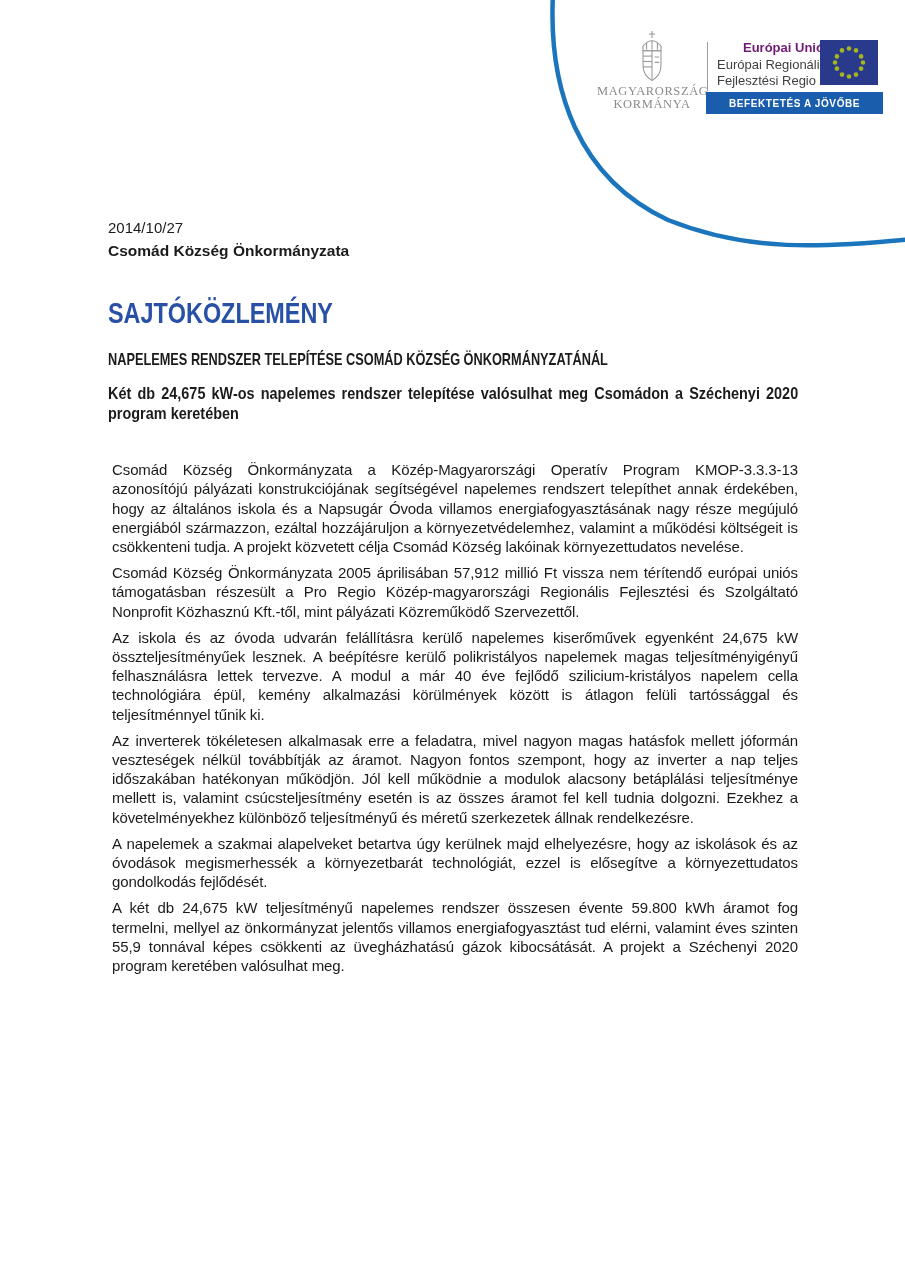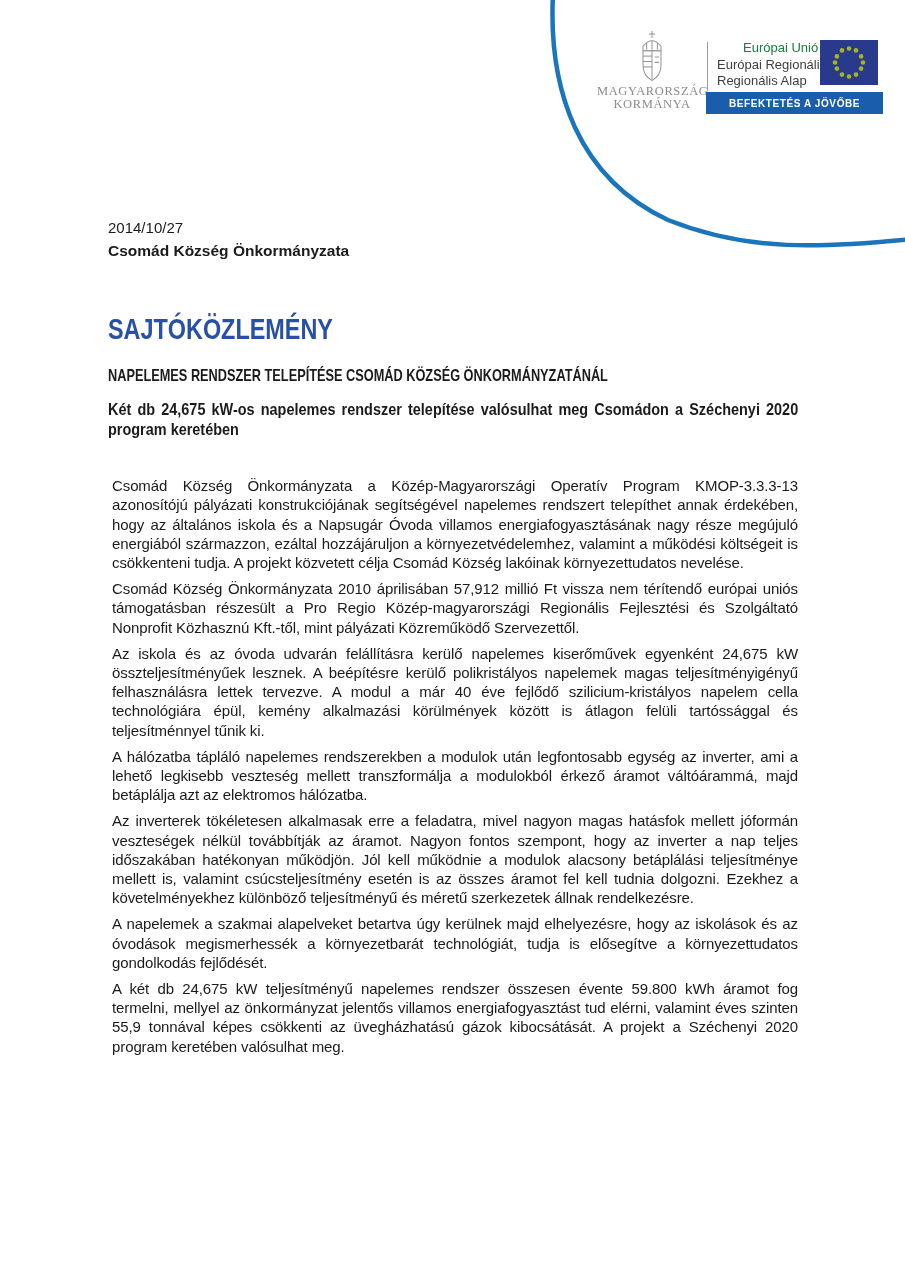--- a/index.html
+++ b/index.html
@@ -15,35 +15,35 @@
   
   .arc-svg{position:absolute;left:0;top:0;width:905px;height:270px;pointer-events:none;}
   
   .gov-logo{position:absolute;left:597px;top:30px;width:110px;text-align:center;}
   .gov-logo svg{display:block;margin:0 auto;width:40px;height:54px;}
   .gov-text{margin-top:1px;font-family:"Liberation Serif",serif;color:var(--logo-gray);
     font-size:12.5px;line-height:12.5px;letter-spacing:0.6px;}
   
   .eu-sep{position:absolute;left:707px;top:42px;height:49px;border-left:1.5px solid #9B9B9E;}
   .eu-text{position:absolute;left:717px;top:40px;font-size:13px;line-height:16.5px;color:#3F3F42;}
-  .eu-text .b{font-weight:normal;color:#15803d;padding-left:26px;}
+  .eu-text .b{font-weight:bold;color:#701a75;padding-left:26px;}
   .eu-flag{position:absolute;left:820px;top:40px;width:58px;height:45px;}
   .banner{position:absolute;left:706px;top:92px;width:177px;height:22px;
     background:var(--banner-blue);color:#fff;font-weight:bold;font-size:10px;
     letter-spacing:0.6px;display:flex;align-items:center;justify-content:center;}
   
   .szechenyi{position:absolute;top:146px;right:21px;display:flex;align-items:flex-start;}
   .sz-name{font-size:30px;font-weight:bold;color:var(--szechenyi-gray);letter-spacing:0.5px;
     margin-top:8px;transform:scaleX(0.62);transform-origin:right center;white-space:nowrap;}
   .pin-svg{width:62px;height:76px;display:block;}
   
   .doc{position:absolute;left:108px;top:195px;width:690px;}
   .date{font-size:15px;line-height:18px;margin-top:24px;}
   .org{font-size:15.5px;font-weight:bold;line-height:19px;margin-top:4px;}
-  .title{margin-top:52px;font-size:30px;line-height:34px;font-weight:bold;color:var(--title-blue);}
+  .title{margin-top:36px;font-size:30px;line-height:34px;font-weight:bold;color:var(--title-blue);}
   .title span{display:inline-block;transform:scaleX(0.78);transform-origin:left center;white-space:nowrap;}
   .headline{margin-top:8px;font-size:17px;line-height:20px;font-weight:bold;}
   .headline span{display:inline-block;transform:scaleX(0.75);transform-origin:left center;white-space:nowrap;}
   .lead{margin-top:10px;width:812px;transform:scaleX(0.85);transform-origin:left top;
     font-size:17px;font-weight:bold;line-height:19.5px;text-align:justify;}
   .bodytext{margin-top:37px;}
   .bodytext p{margin:0 0 7px 4px;font-size:15px;line-height:19.2px;
     letter-spacing:-0.1px;text-align:justify;}
 </style>
 </head>
@@ -75,21 +75,21 @@
     <div class="gov-text">
       <div>MAGYARORSZÁG</div>
       <div>KORMÁNYA</div>
     </div>
   </div>
 
   <div class="eu-sep"></div>
   <div class="eu-text">
     <div class="b">Európai Unió</div>
     <div>Európai Regionális</div>
-    <div>Regionális Alap</div>
+    <div>Fejlesztési Regio</div>
   </div>
   <svg class="eu-flag" viewBox="0 0 58 45" aria-hidden="true">
     <rect x="0" y="0" width="58" height="45" style="fill:var(--flag-blue,#29398C)"></rect>
     <g style="fill:var(--star-yellow,#A6B41E)">
       <circle cx="29" cy="8.5" r="2.3"></circle>
         <circle cx="36" cy="10.4" r="2.3"></circle>
       <circle cx="41.1" cy="16.4" r="2.3"></circle>
         <circle cx="43" cy="22.5" r="2.3"></circle>
       <circle cx="41.1" cy="28.6" r="2.3"></circle>
         <circle cx="36" cy="34.6" r="2.3"></circle>
@@ -105,22 +105,21 @@
 
 
   <div class="doc">
     <div class="date">2014/10/27</div>
     <div class="org">Csomád Község Önkormányzata</div>
     <h1 class="title"><span>SAJTÓKÖZLEMÉNY</span></h1>
     <h2 class="headline"><span>NAPELEMES RENDSZER TELEPÍTÉSE CSOMÁD KÖZSÉG ÖNKORMÁNYZATÁNÁL</span></h2>
     <div class="lead">Két db 24,675 kW-os napelemes rendszer telepítése valósulhat meg Csomádon a Széchenyi 2020 program keretében</div>
     <div class="bodytext">
       <p>Csomád Község Önkormányzata a Közép-Magyarországi Operatív Program KMOP-3.3.3-13 azonosítójú pályázati konstrukciójának segítségével napelemes rendszert telepíthet annak érdekében, hogy az általános iskola és a Napsugár Óvoda villamos energiafogyasztásának nagy része megújuló energiából származzon, ezáltal hozzájáruljon a környezetvédelemhez, valamint a működési költségeit is csökkenteni tudja. A projekt közvetett célja Csomád Község lakóinak környezettudatos nevelése.</p>
-      <p>Csomád Község Önkormányzata 2010 áprilisában 57,912 millió Ft vissza nem térítendő európai uniós támogatásban részesült a Pro Regio Közép-magyarországi Regionális Fejlesztési és Szolgáltató Nonprofit Közhasznú Kft.-től, mint pályázati Közreműködő Szervezettől.</p>
+      <p>Csomád Község Önkormányzata 2005 áprilisában 57,912 millió Ft vissza nem térítendő európai uniós támogatásban részesült a Pro Regio Közép-magyarországi Regionális Fejlesztési és Szolgáltató Nonprofit Közhasznú Kft.-től, mint pályázati Közreműködő Szervezettől.</p>
       <p>Az iskola és az óvoda udvarán felállításra kerülő napelemes kiserőművek egyenként 24,675 kW összteljesítményűek lesznek. A beépítésre kerülő polikristályos napelemek magas teljesítményigényű felhasználásra lettek tervezve. A modul a már 40 éve fejlődő szilicium-kristályos napelem cella technológiára épül, kemény alkalmazási körülmények között is átlagon felüli tartóssággal és teljesítménnyel tűnik ki.</p>
-      <p>A hálózatba tápláló napelemes rendszerekben a modulok után legfontosabb egység az inverter, ami a lehető legkisebb veszteség mellett transzformálja a modulokból érkező áramot váltóárammá, majd betáplálja azt az elektromos hálózatba.</p>
       <p>Az inverterek tökéletesen alkalmasak erre a feladatra, mivel nagyon magas hatásfok mellett jóformán veszteségek nélkül továbbítják az áramot. Nagyon fontos szempont, hogy az inverter a nap teljes időszakában hatékonyan működjön. Jól kell működnie a modulok alacsony betáplálási teljesítménye mellett is, valamint csúcsteljesítmény esetén is az összes áramot fel kell tudnia dolgozni. Ezekhez a követelményekhez különböző teljesítményű és méretű szerkezetek állnak rendelkezésre.</p>
-      <p>A napelemek a szakmai alapelveket betartva úgy kerülnek majd elhelyezésre, hogy az iskolások és az óvodások megismerhessék a környezetbarát technológiát, tudja is elősegítve a környezettudatos gondolkodás fejlődését.</p>
+      <p>A napelemek a szakmai alapelveket betartva úgy kerülnek majd elhelyezésre, hogy az iskolások és az óvodások megismerhessék a környezetbarát technológiát, ezzel is elősegítve a környezettudatos gondolkodás fejlődését.</p>
       <p>A két db 24,675 kW teljesítményű napelemes rendszer összesen évente 59.800 kWh áramot fog termelni, mellyel az önkormányzat jelentős villamos energiafogyasztást tud elérni, valamint éves szinten 55,9 tonnával képes csökkenti az üvegházhatású gázok kibocsátását. A projekt a Széchenyi 2020 program keretében valósulhat meg.</p>
     </div>
   </div>
 
 </div>
 
 </body></html>

